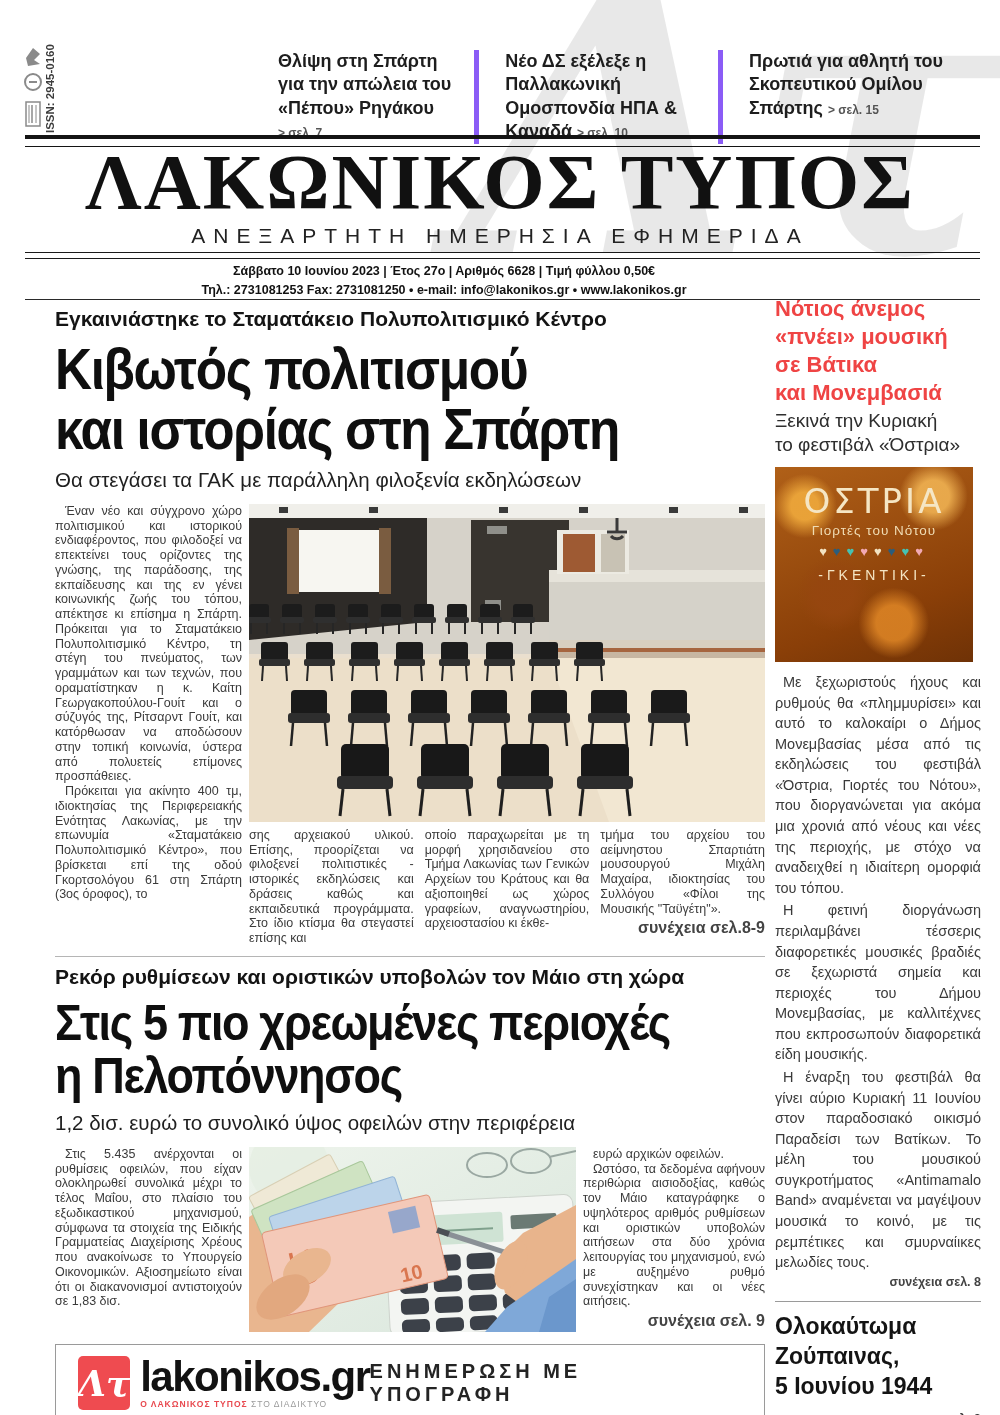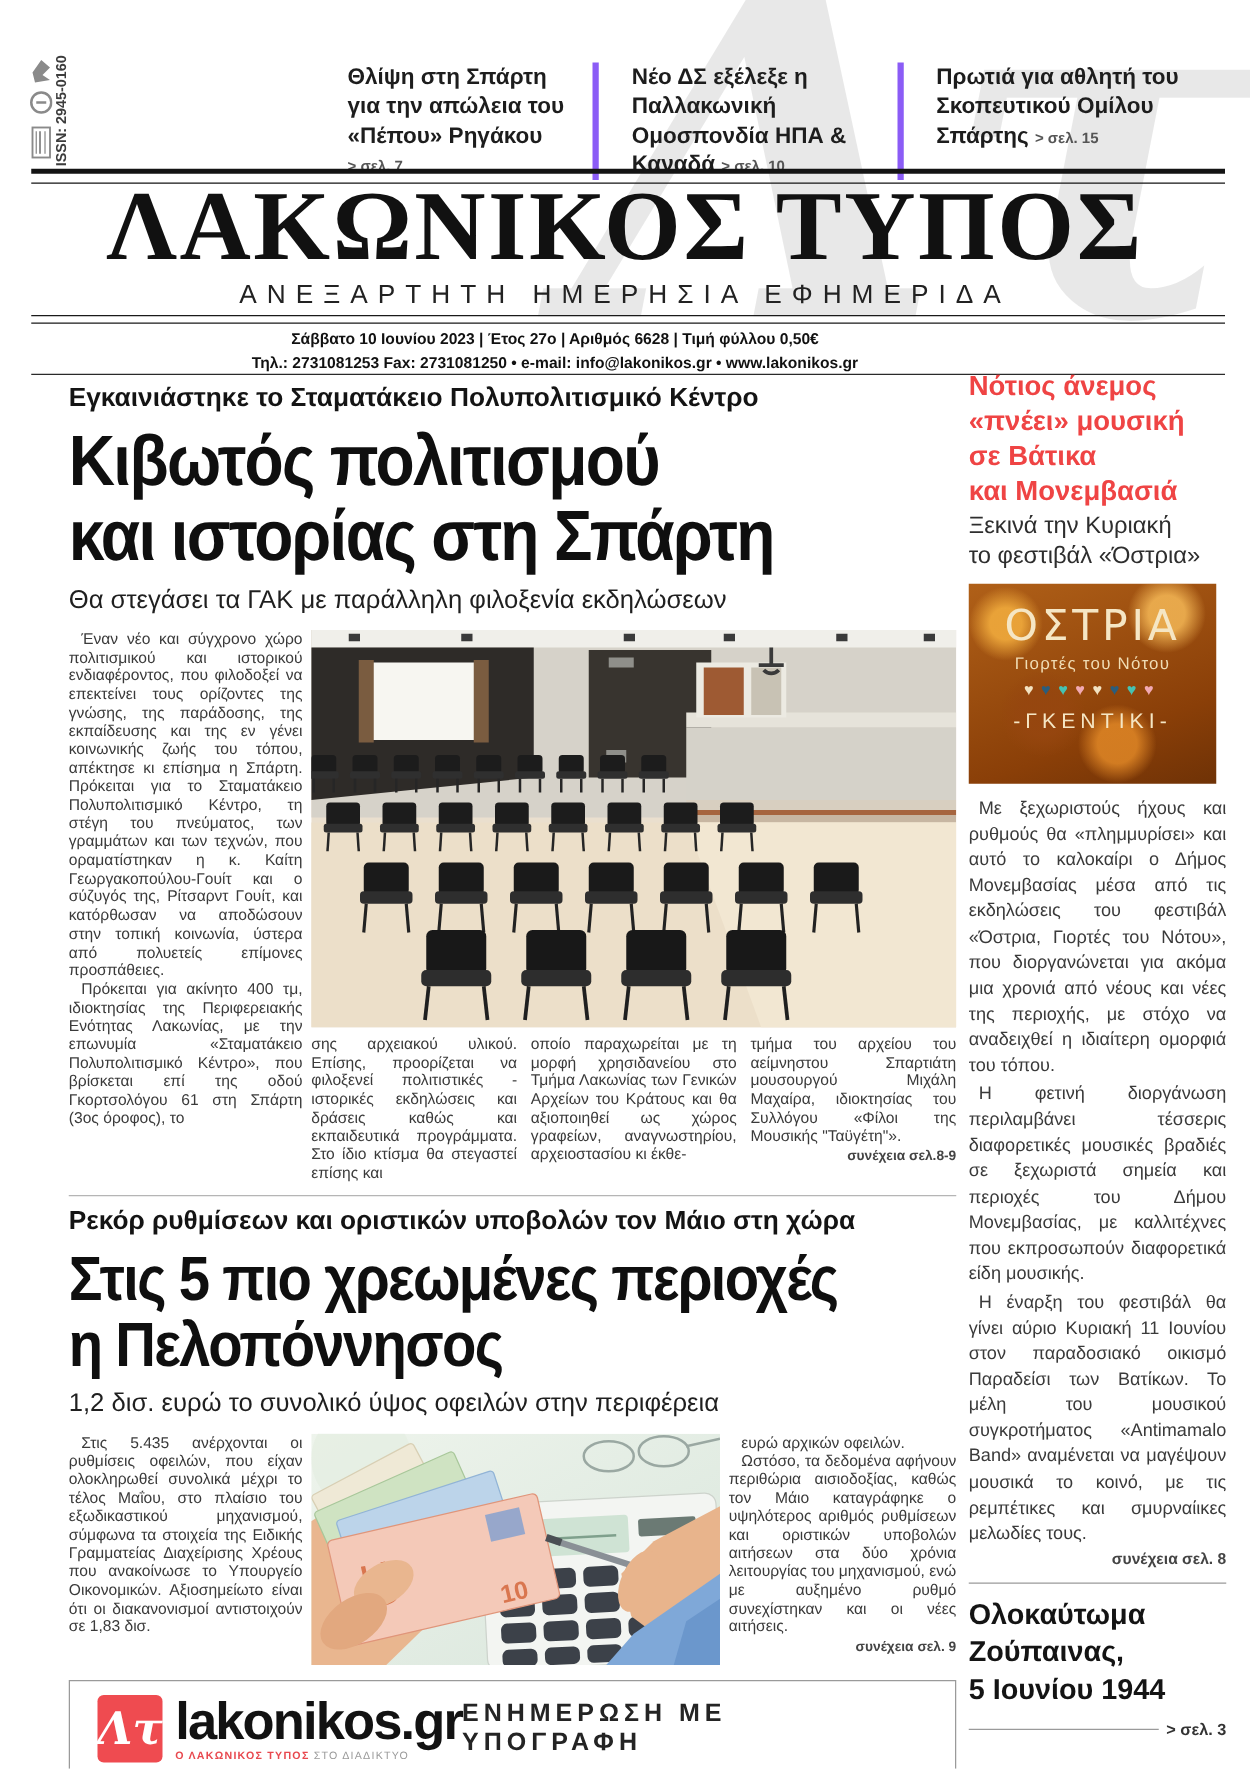--- a/index.html
+++ b/index.html
@@ -47,57 +47,57 @@
   .headline2{font-size:50px;}
   .subhead{font-size:20.5px;color:#1f1f1f;margin:0 0 12px 0;}
   .body-row{display:flex;gap:7px;}
   .col-narrow{width:187px;flex:0 0 187px;font-size:12.5px;line-height:1.18;color:#3a3a3a;
       text-align:justify;}
   .col-narrow p{margin:0;text-indent:10px;}
   .right-stack{width:516px;flex:0 0 516px;}
   .photo{display:block;}
   .bottom3{display:flex;gap:11px;margin-top:6px;font-size:12.5px;line-height:1.18;color:#3a3a3a;text-align:justify;}
   .bottom3 .bcol{flex:1;}
-  .continuation{text-align:right;font-size:11px;color:#444;font-weight:bold;margin-top:3px;}
+  .continuation{text-align:right;font-size:16px;color:#444;font-weight:bold;margin-top:3px;}
   .divider{border-top:1px solid #b5b5b5;margin:10px 0 8px 0;}
   .row2 .col-mid{width:327px;flex:0 0 327px;}
   .col-right{flex:1;font-size:12.5px;line-height:1.18;color:#3a3a3a;text-align:justify;}
   .col-right p{margin:0;text-indent:10px;}
   
   .footer-box{margin-top:12px;width:710px;height:78px;border:1.5px solid #9a9a9a;
       box-sizing:border-box;display:flex;align-items:center;padding:0 22px;}
   .logo-sq{width:54px;height:54px;border-radius:5px;display:flex;align-items:center;justify-content:center;
       font-family:"DejaVu Serif",serif;font-style:italic;font-weight:bold;font-size:36px;color:#fff;}
   .logo-txt{margin-left:10px;}
   .logo-site{font-size:42px;font-weight:bold;letter-spacing:-1.5px;color:#121212;line-height:.95;}
   .logo-tag{font-size:8.5px;letter-spacing:1px;margin-top:2px;}
   .logo-tag .t-red{font-weight:bold;margin-top:15px;}
   .logo-tag .t-gray{color:#9a9a9a;}
   .slogan{margin-left:auto;margin-right:28px;font-size:20px;font-weight:bold;letter-spacing:4px;color:#242424;}
   
   .sidebar{left:775px;top:295px;width:206px;}
   .sb-headline{font-size:22px;font-weight:bold;line-height:1.27;color:#ef4444;white-space:pre-line;}
   .sb-subhead{font-size:19px;line-height:1.27;color:#2e2e2e;white-space:pre-line;margin-top:2px;}
-  .poster{margin-top:10px;width:198px;height:160px;position:relative;overflow:hidden;
+  .poster{margin-top:10px;width:198px;height:195px;position:relative;overflow:hidden;
      background:
        radial-gradient(circle at 15% 20%, rgba(240,170,60,.9) 0 6%, rgba(240,170,60,0) 14%),
        radial-gradient(circle at 80% 15%, rgba(250,190,90,.8) 0 7%, rgba(250,190,90,0) 15%),
        radial-gradient(circle at 60% 80%, rgba(230,140,40,.8) 0 9%, rgba(230,140,40,0) 18%),
        radial-gradient(circle at 30% 65%, rgba(150,70,15,.9) 0 10%, rgba(150,70,15,0) 20%),
        linear-gradient(160deg,#b06018,#8a3f08 70%,#6f3206);
      text-align:center;color:#f5e6c4;}
   .poster-title{font-size:34px;letter-spacing:3px;margin-top:14px;font-weight:normal;
      font-family:"DejaVu Sans",sans-serif;}
   .poster-sub{font-size:13.5px;letter-spacing:1px;margin-top:2px;color:#f0dcb4;}
   .hearts{margin-top:6px;font-size:13px;letter-spacing:6px;}
   .hearts span:nth-child(4n+1){color:#f3e3c2;}
   .hearts span:nth-child(4n+2){color:#2b5d7c;}
   .hearts span:nth-child(4n+3){color:#46c2b2;}
   .hearts span:nth-child(4n+4){color:#f2a9b4;}
-  .poster-brand{font-size:17px;letter-spacing:4px;margin-top:8px;color:#f5e6c4;}
+  .poster-brand{font-size:14px;letter-spacing:4px;margin-top:8px;color:#f5e6c4;}
   .sb-body{font-size:14.5px;line-height:1.42;color:#3a3a3a;text-align:justify;margin-top:10px;}
   .sb-body p{margin:0 0 2px 0;text-indent:8px;}
   .sb-cont{text-align:right;font-size:12.5px;font-weight:bold;color:#444;margin-top:2px;}
   .sb-div{border-top:1px solid #9a9a9a;margin:12px 0 10px 0;}
   .sb-bottom{font-size:23px;font-weight:bold;line-height:1.3;color:#141414;white-space:pre-line;}
   .sb-pageline{display:flex;align-items:center;gap:6px;margin-top:10px;}
   .sb-pageline .ln{flex:1;border-top:1px solid #9a9a9a;}
   .sb-page{font-size:13px;font-weight:bold;color:#333;white-space:nowrap;}
 </style>
 </head>

